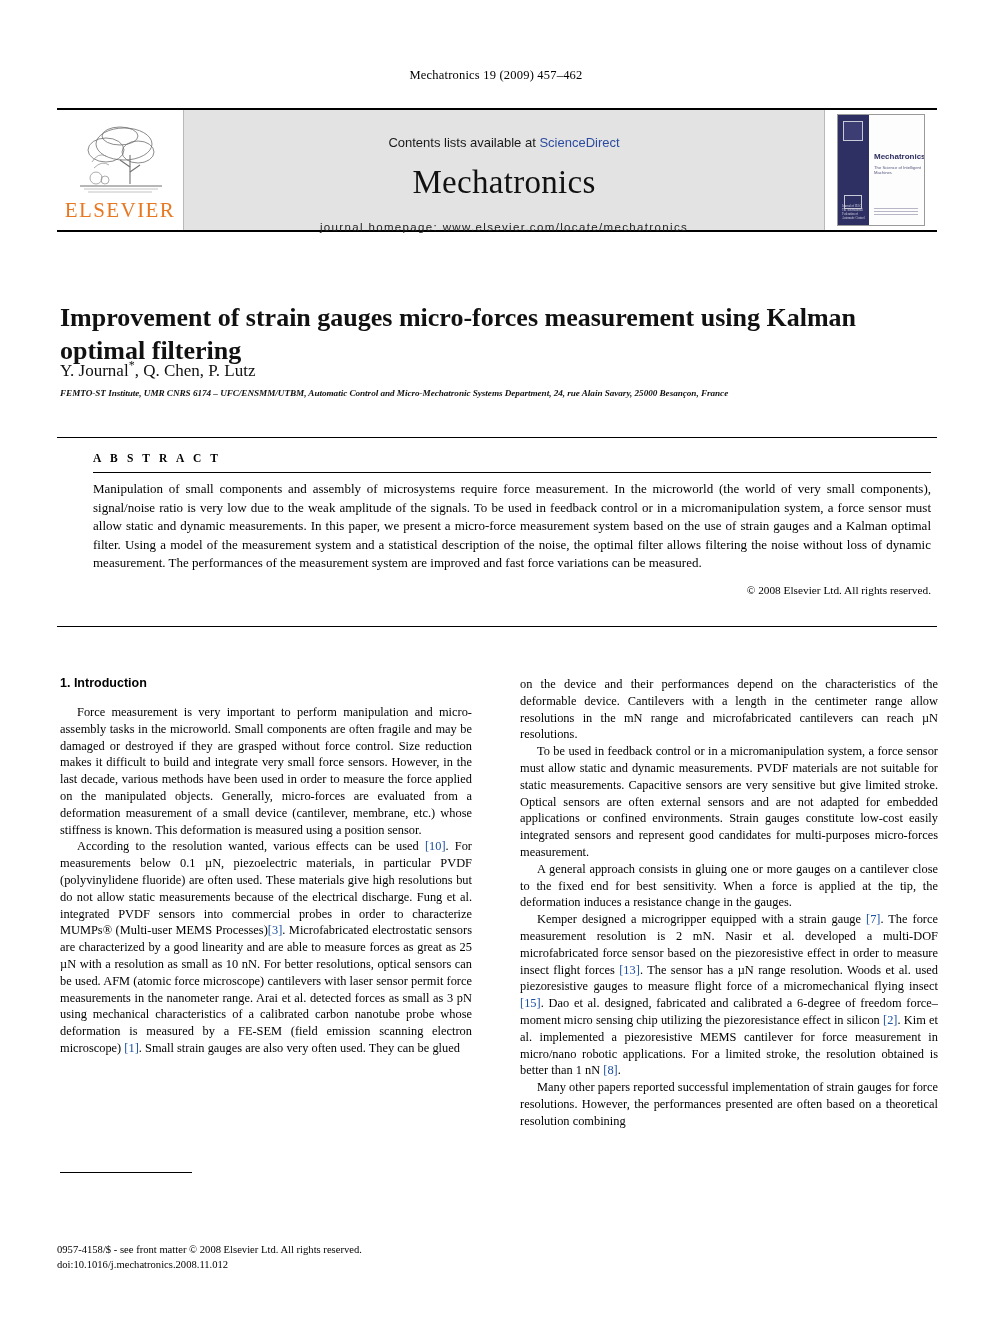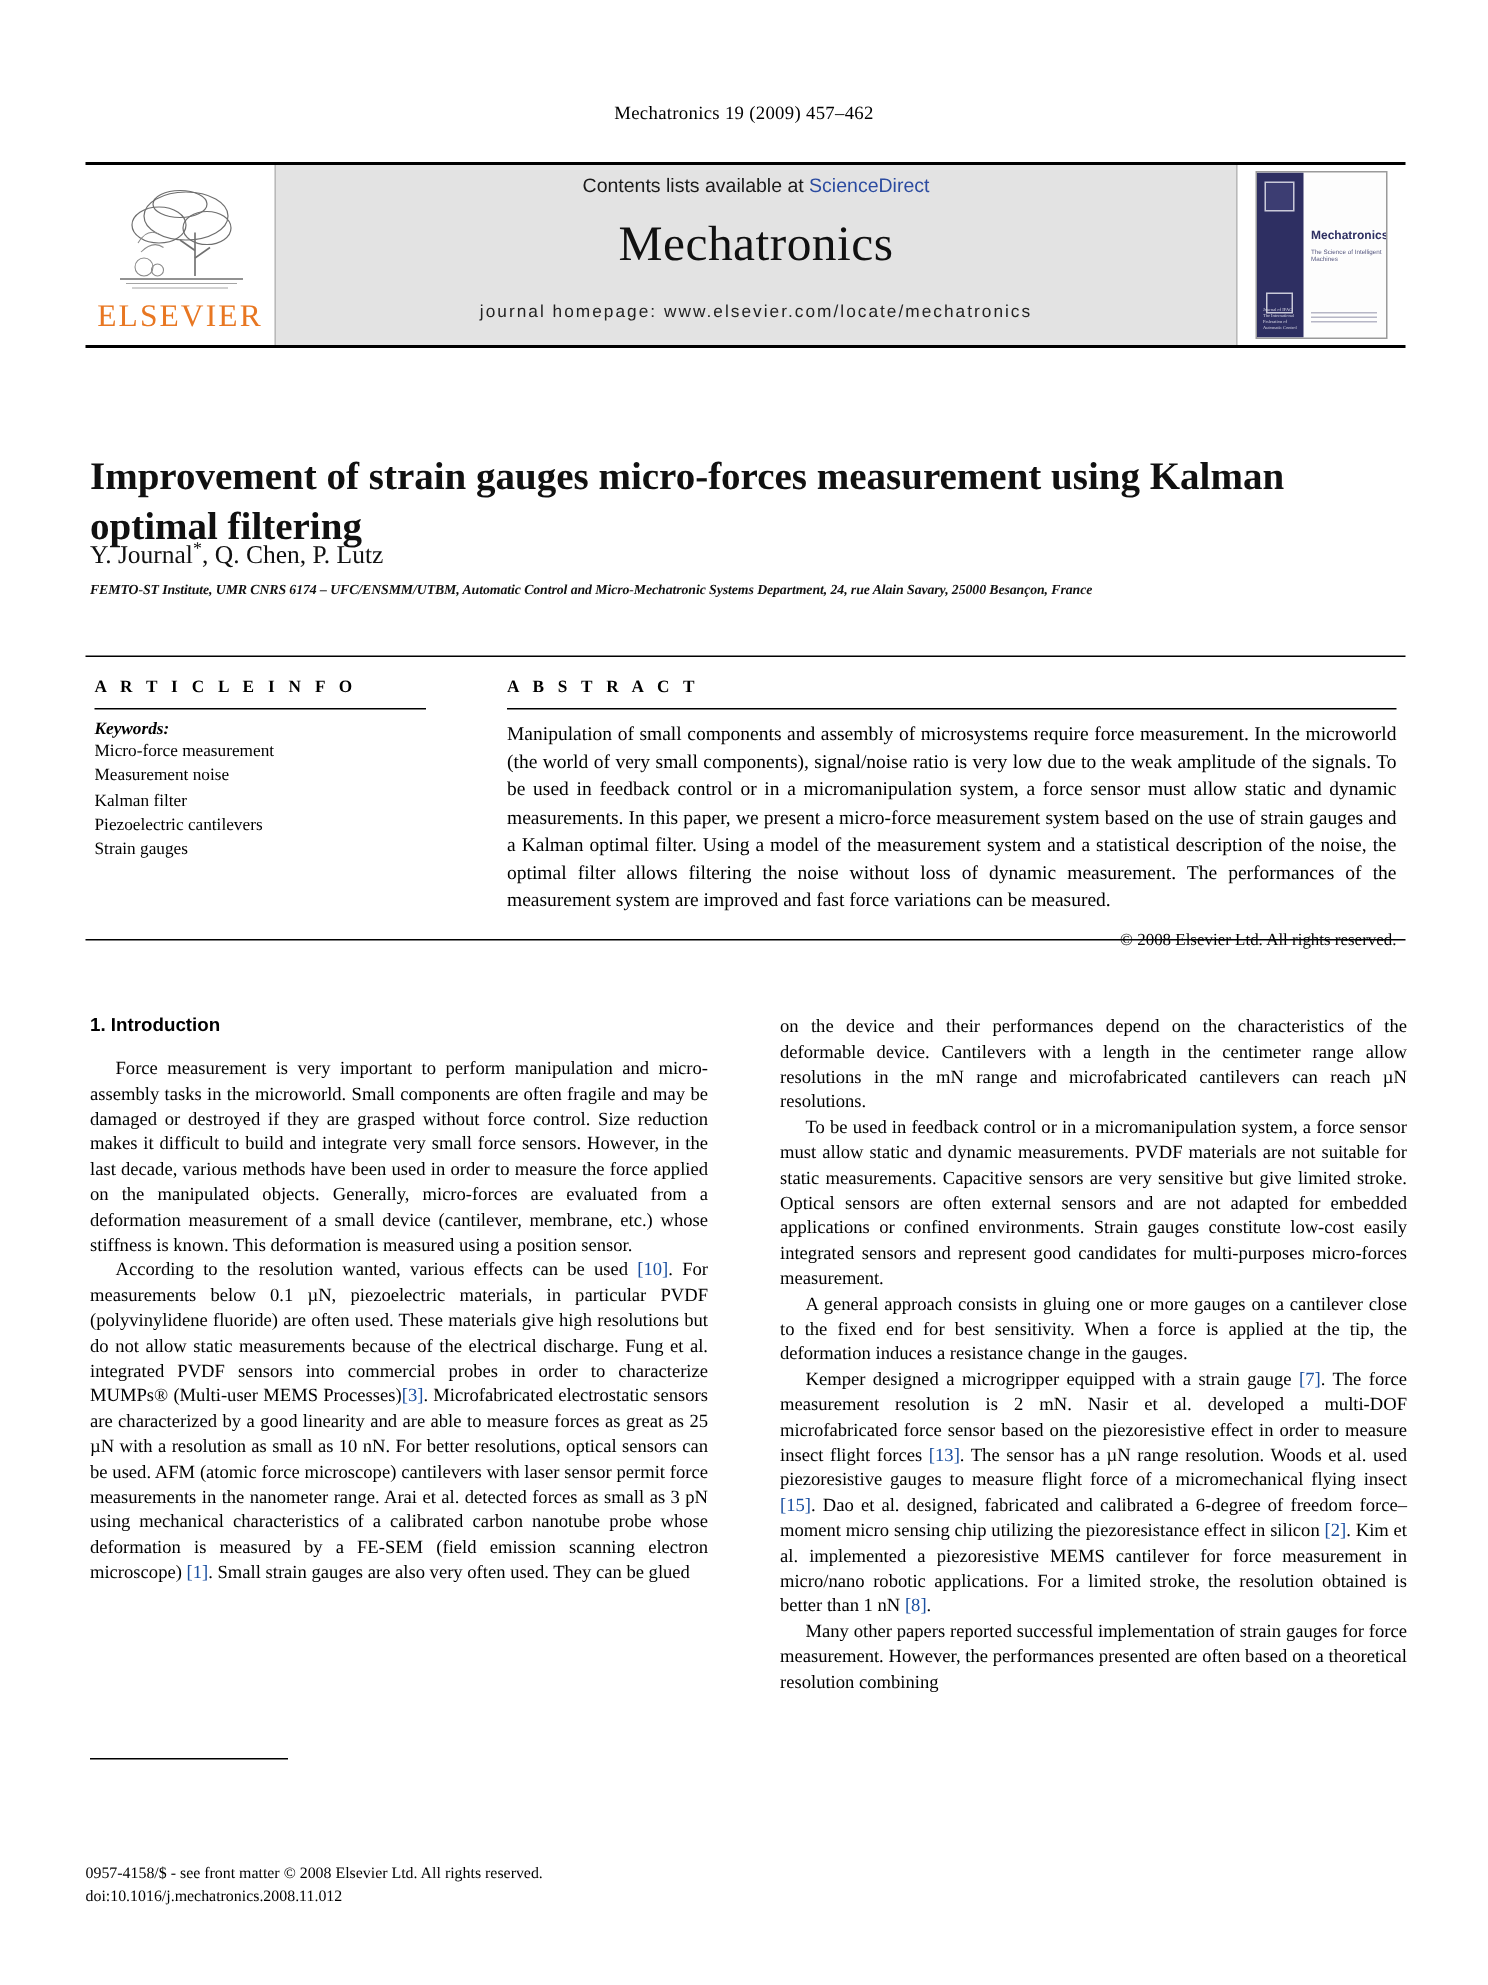--- a/index.html
+++ b/index.html
@@ -76,21 +76,21 @@
   }
   .center-block {
     flex: 1 1 auto;
     background: #e3e3e3;
     border-left: 1px solid #b9b9b9;
     border-right: 1px solid #b9b9b9;
     display: flex;
     flex-direction: column;
     align-items: center;
     justify-content: flex-start;
-    padding-top: 6px;
+    padding-top: 25px;
     box-sizing: border-box;
   }
   .contents-line {
     font-family: "Liberation Sans", sans-serif;
     font-size: 13px;
     color: #1a1a1a;
   }
   .contents-line .sd-link {
     color: #2B4BA0;
   }
@@ -402,30 +402,20 @@
   <h1 class="title">Improvement of strain gauges micro-forces measurement using Kalman optimal filtering</h1>
 
   <div class="authors">
     <span>Y. Journal</span><span class="star">*</span><span>, Q. Chen, P. Lutz</span>
   </div>
 
   <div class="affiliation">FEMTO-ST Institute, UMR CNRS 6174 – UFC/ENSMM/UTBM, Automatic Control and Micro-Mechatronic Systems Department, 24, rue Alain Savary, 25000 Besançon, France</div>
 
   <div class="info-band">
 
-    <div class="info-col">
-      <div class="sec-head">A R T I C L E    I N F O</div>
-      <div class="rule-thin"></div>
-      <div class="kw-label">Keywords:</div>
-      <div class="kw-item">Micro-force measurement</div>
-      <div class="kw-item">Measurement noise</div>
-      <div class="kw-item">Kalman filter</div>
-      <div class="kw-item">Piezoelectric cantilevers</div>
-      <div class="kw-item">Strain gauges</div>
-    </div>
 
     <div class="abstract-col">
       <div class="sec-head">A B S T R A C T</div>
       <div class="rule-thin"></div>
       <div class="abstract-text">Manipulation of small components and assembly of microsystems require force measurement. In the microworld (the world of very small components), signal/noise ratio is very low due to the weak amplitude of the signals. To be used in feedback control or in a micromanipulation system, a force sensor must allow static and dynamic measurements. In this paper, we present a micro-force measurement system based on the use of strain gauges and a Kalman optimal filter. Using a model of the measurement system and a statistical description of the noise, the optimal filter allows filtering the noise without loss of dynamic measurement. The performances of the measurement system are improved and fast force variations can be measured.</div>
       <div class="copyright-line">© 2008 Elsevier Ltd. All rights reserved.</div>
     </div>
 
   </div>
 
@@ -433,21 +423,21 @@
     <div class="section-title">1. Introduction</div>
     <p class="body">Force measurement is very important to perform manipulation and micro-assembly tasks in the microworld. Small components are often fragile and may be damaged or destroyed if they are grasped without force control. Size reduction makes it difficult to build and integrate very small force sensors. However, in the last decade, various methods have been used in order to measure the force applied on the manipulated objects. Generally, micro-forces are evaluated from a deformation measurement of a small device (cantilever, membrane, etc.) whose stiffness is known. This deformation is measured using a position sensor.</p>
     <p class="body">According to the resolution wanted, various effects can be used <span class="cite" style="color:#1a4fa0">[10]</span>. For measurements below 0.1 µN, piezoelectric materials, in particular PVDF (polyvinylidene fluoride) are often used. These materials give high resolutions but do not allow static measurements because of the electrical discharge. Fung et al. integrated PVDF sensors into commercial probes in order to characterize MUMPs® (Multi-user MEMS Processes)<span class="cite" style="color:#1a4fa0">[3]</span>. Microfabricated electrostatic sensors are characterized by a good linearity and are able to measure forces as great as 25 µN with a resolution as small as 10 nN. For better resolutions, optical sensors can be used. AFM (atomic force microscope) cantilevers with laser sensor permit force measurements in the nanometer range. Arai et al. detected forces as small as 3 pN using mechanical characteristics of a calibrated carbon nanotube probe whose deformation is measured by a FE-SEM (field emission scanning electron microscope) <span class="cite" style="color:#1a4fa0">[1]</span>. Small strain gauges are also very often used. They can be glued</p>
   </div>
 
   <div class="col-right">
     <p class="body noindent">on the device and their performances depend on the characteristics of the deformable device. Cantilevers with a length in the centimeter range allow resolutions in the mN range and microfabricated cantilevers can reach µN resolutions.</p>
     <p class="body">To be used in feedback control or in a micromanipulation system, a force sensor must allow static and dynamic measurements. PVDF materials are not suitable for static measurements. Capacitive sensors are very sensitive but give limited stroke. Optical sensors are often external sensors and are not adapted for embedded applications or confined environments. Strain gauges constitute low-cost easily integrated sensors and represent good candidates for multi-purposes micro-forces measurement.</p>
     <p class="body">A general approach consists in gluing one or more gauges on a cantilever close to the fixed end for best sensitivity. When a force is applied at the tip, the deformation induces a resistance change in the gauges.</p>
     <p class="body">Kemper designed a microgripper equipped with a strain gauge <span class="cite" style="color:#1a4fa0">[7]</span>. The force measurement resolution is 2 mN. Nasir et al. developed a multi-DOF microfabricated force sensor based on the piezoresistive effect in order to measure insect flight forces <span class="cite" style="color:#1a4fa0">[13]</span>. The sensor has a µN range resolution. Woods et al. used piezoresistive gauges to measure flight force of a micromechanical flying insect <span class="cite" style="color:#1a4fa0">[15]</span>. Dao et al. designed, fabricated and calibrated a 6-degree of freedom force–moment micro sensing chip utilizing the piezoresistance effect in silicon <span class="cite" style="color:#1a4fa0">[2]</span>. Kim et al. implemented a piezoresistive MEMS cantilever for force measurement in micro/nano robotic applications. For a limited stroke, the resolution obtained is better than 1 nN <span class="cite" style="color:#1a4fa0">[8]</span>.</p>
-    <p class="body">Many other papers reported successful implementation of strain gauges for force measurement. However, the performances presented are often based on a theoretical resolution combining</p>
+    <p class="body">Many other papers reported successful implementation of strain gauges for force resolutions. However, the performances presented are often based on a theoretical resolution combining</p>
   </div>
 
   <div class="footnote">
     <div class="footnote-rule"></div>
   </div>
 
   <div class="imprint">
     <div>0957-4158/$ - see front matter © 2008 Elsevier Ltd. All rights reserved.</div>
     <div>doi:10.1016/j.mechatronics.2008.11.012</div>
   </div>

